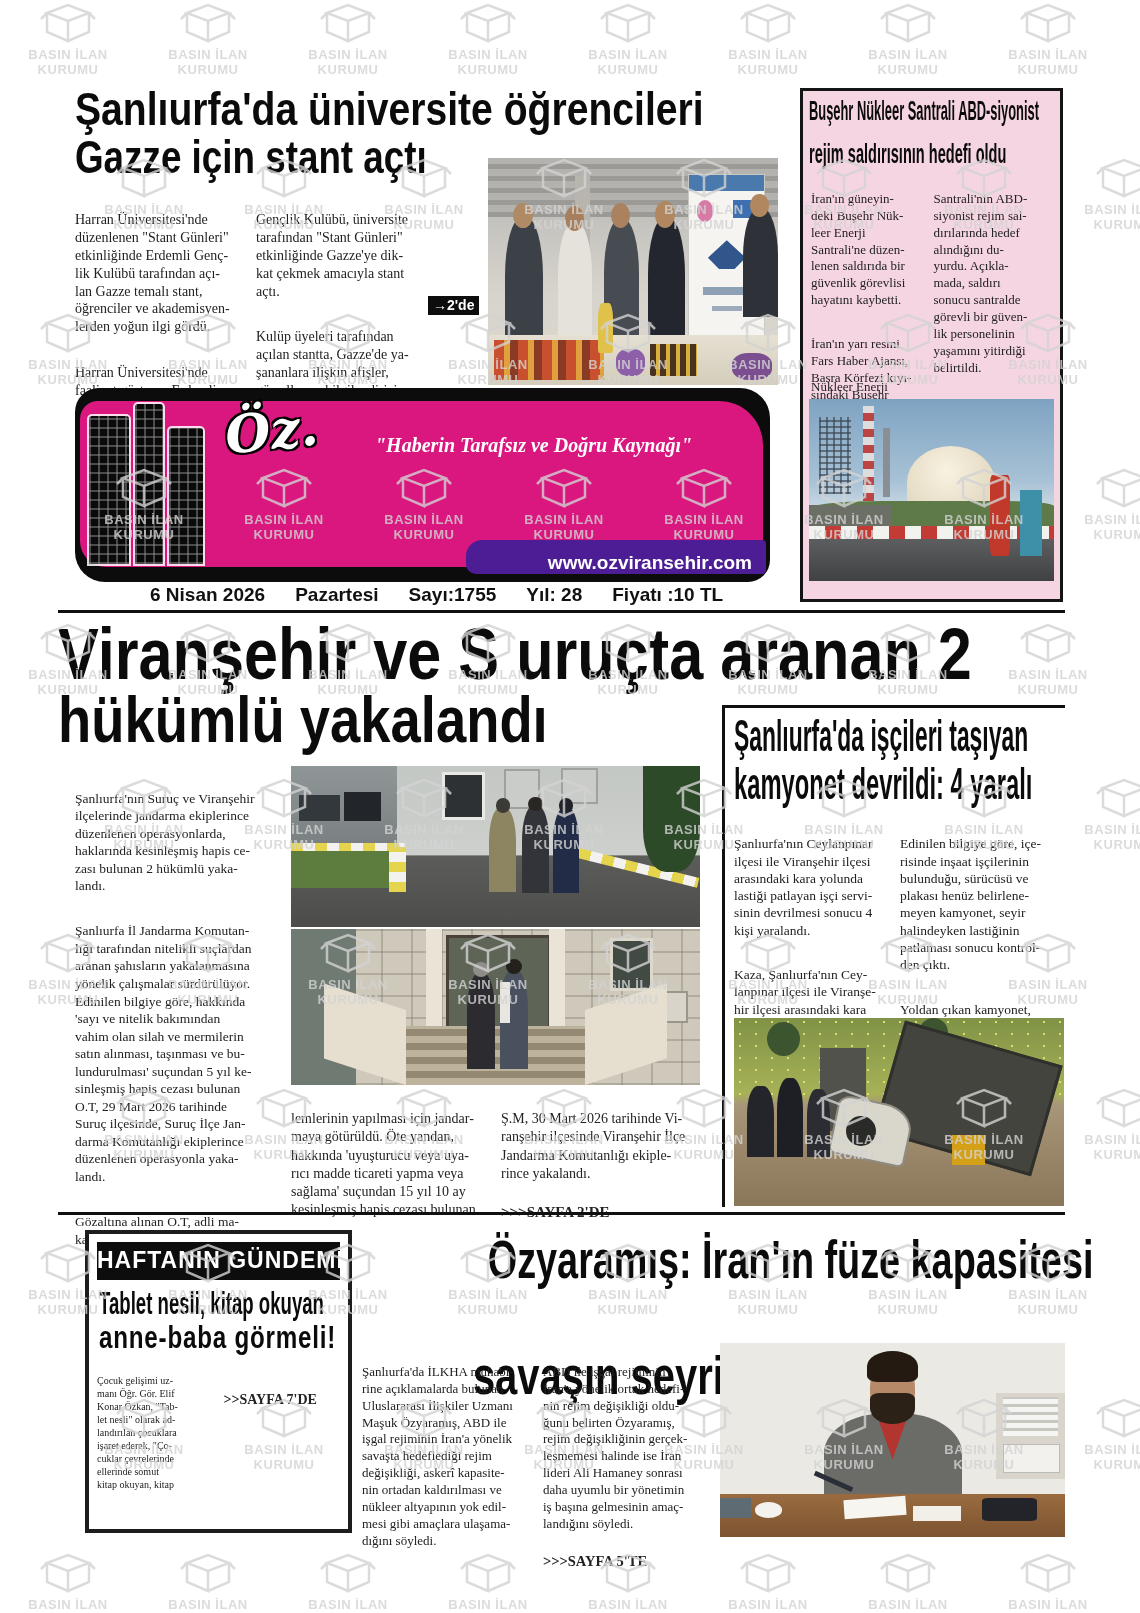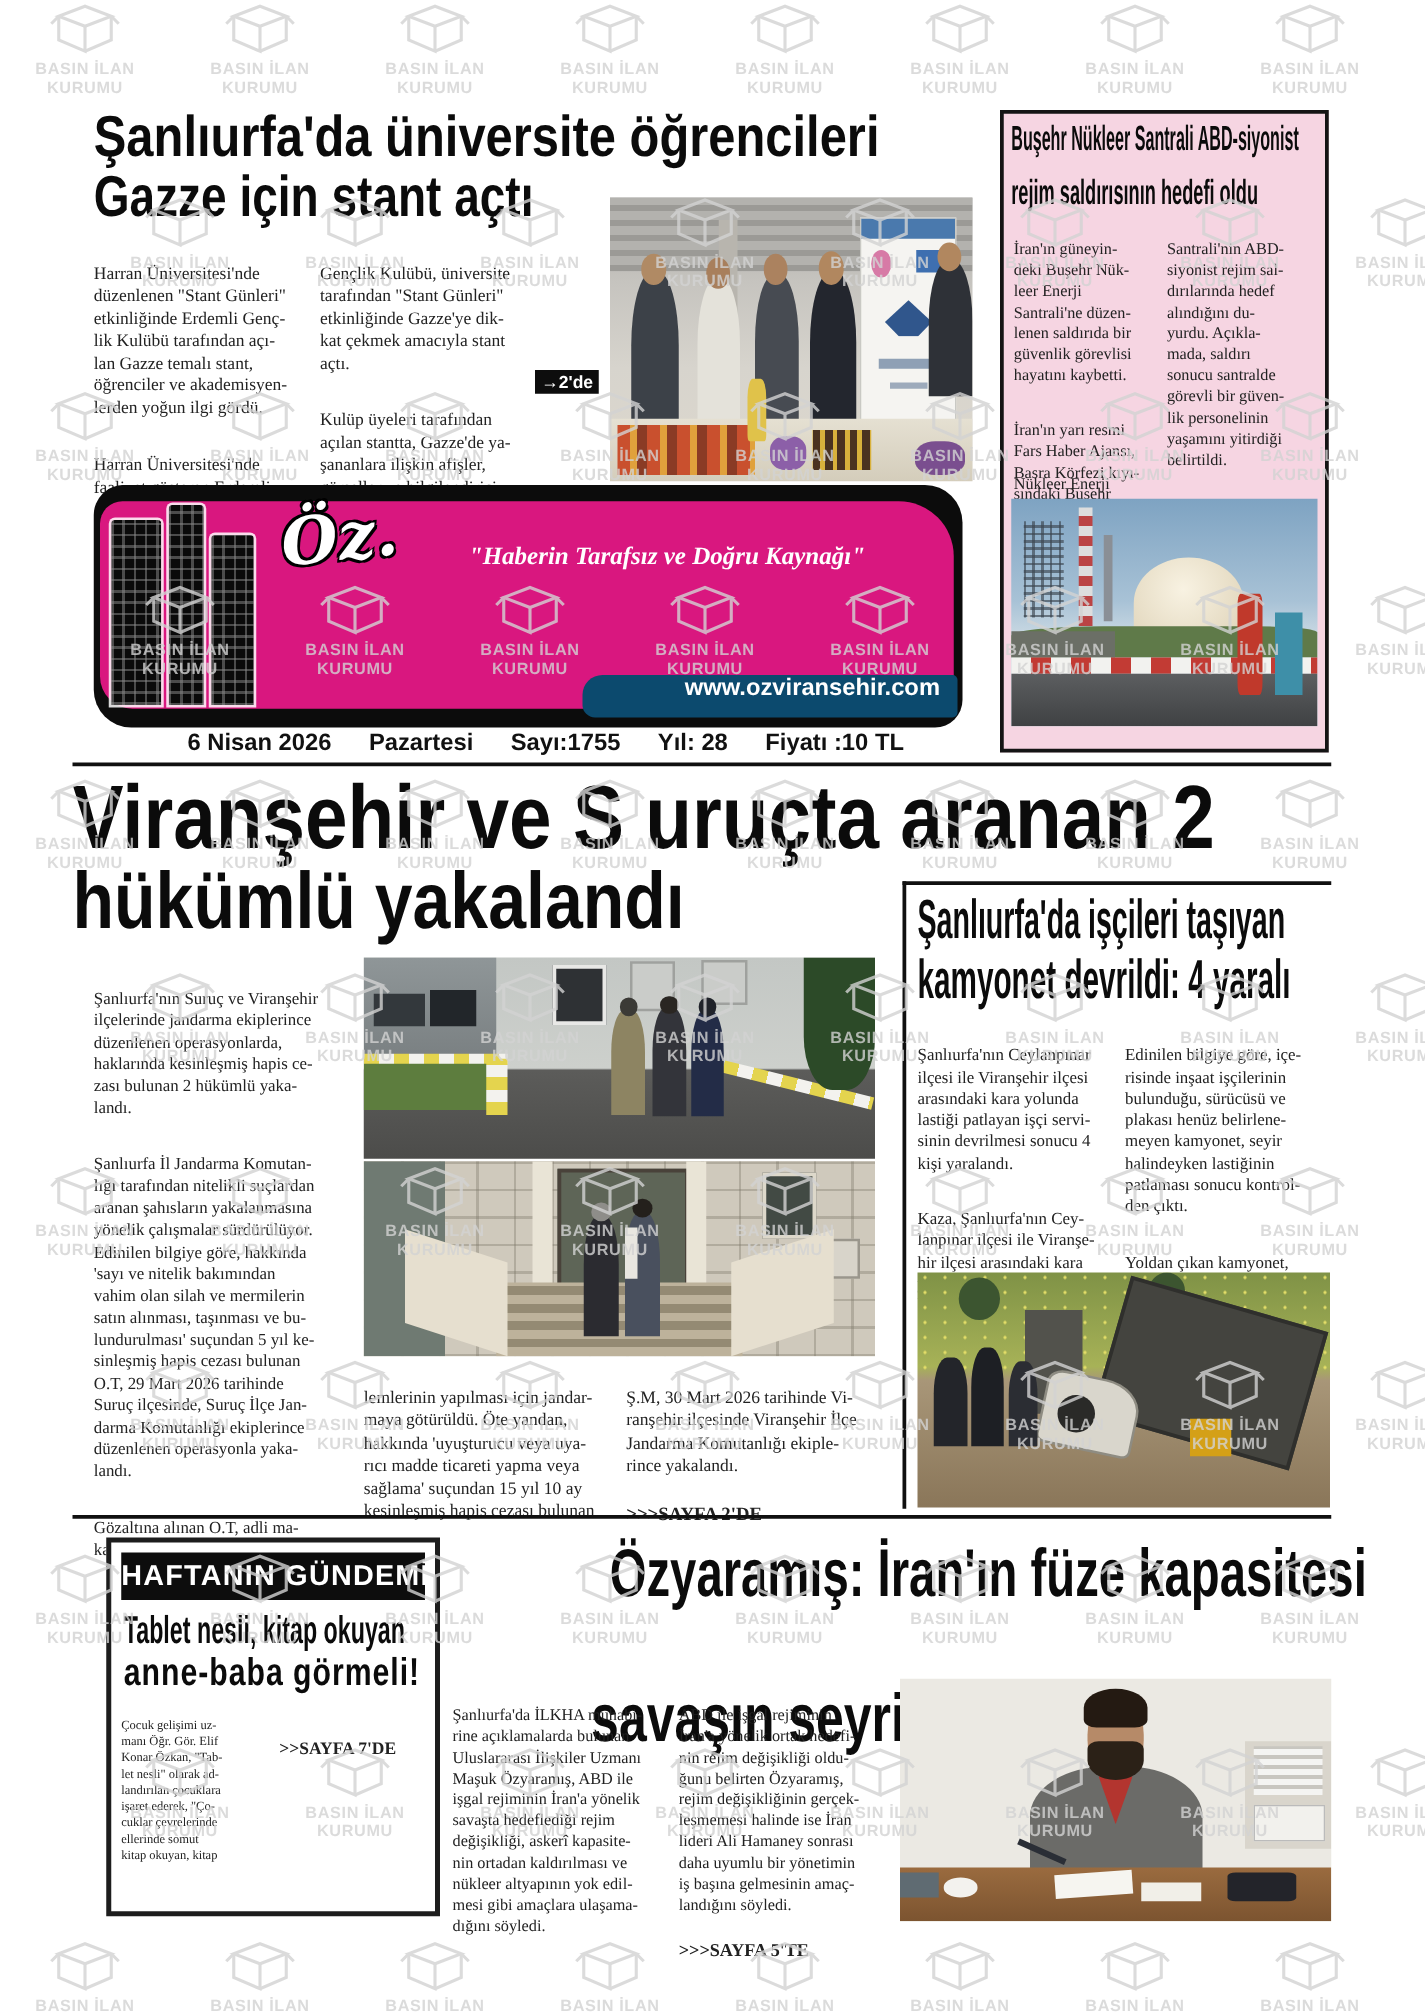--- a/index.html
+++ b/index.html
@@ -22,21 +22,21 @@
   .masthead{position:absolute;background:#0c0c0c;border-radius:24px 30px 22px 30px;}
   .masthead-pink{position:absolute;left:5px;top:13px;right:7px;bottom:15px;border-radius:18px 44px 22px 26px;}
   .bldg{position:absolute;background-color:#0a0a0a;border-radius:3px 3px 0 0;box-shadow:0 0 0 2px rgba(255,255,255,.85);
         background-image:repeating-linear-gradient(0deg,rgba(140,140,140,.5) 0 2px,transparent 2px 9px),
                          repeating-linear-gradient(90deg,rgba(140,140,140,.5) 0 2px,transparent 2px 9px);}
   .oz{font-family:"DejaVu Serif",serif;font-style:italic;font-weight:700;color:#fff;
       text-shadow:2px 2px 0 #000,-2px -2px 0 #000,2px -2px 0 #000,-2px 2px 0 #000;}
   .slogan{font-family:"Liberation Serif",serif;font-style:italic;font-weight:700;color:#fff;white-space:nowrap;}
   .mast-title{font-family:"Liberation Sans",sans-serif;font-weight:700;color:#fff;letter-spacing:5px;white-space:nowrap;
       text-shadow:3px 3px 0 #1a1a1a,-2px -2px 0 #1a1a1a,2px -2px 0 #1a1a1a,-2px 2px 0 #1a1a1a,0 4px 0 #1a1a1a;}
-  .site-band{position:absolute;background:#0c4a6e;border-radius:16px 4px 4px 10px;display:flex;align-items:flex-start;justify-content:flex-end;}
+  .site-band{position:absolute;background:#4c1d95;border-radius:16px 4px 4px 10px;display:flex;align-items:flex-end;justify-content:flex-end;}
   .site-text{font-family:"Liberation Sans",sans-serif;font-weight:700;color:#fff;font-size:19px;padding-right:14px;}
   .dateline{font-family:"Liberation Sans",sans-serif;font-weight:700;font-size:19px;color:#111;white-space:nowrap;}
   .dateline span{margin-right:30px;}
   .badge{position:absolute;background:#0d0d0d;color:#fff;font-family:"Liberation Sans",sans-serif;
          font-weight:700;font-size:14px;padding:2px 5px;line-height:1.1;}
   .photo{position:absolute;overflow:hidden;}
   .ph{position:absolute;}
   .weekbox{position:absolute;border:4px solid #1d1d1d;background:#fff;box-sizing:border-box;padding:8px;}
   .weekhdr{background:#0d0d0d;color:#fff;font-family:"Liberation Sans",sans-serif;font-weight:700;
            font-size:23px;letter-spacing:1px;text-align:center;padding:5px 0 6px 0;white-space:nowrap;}

